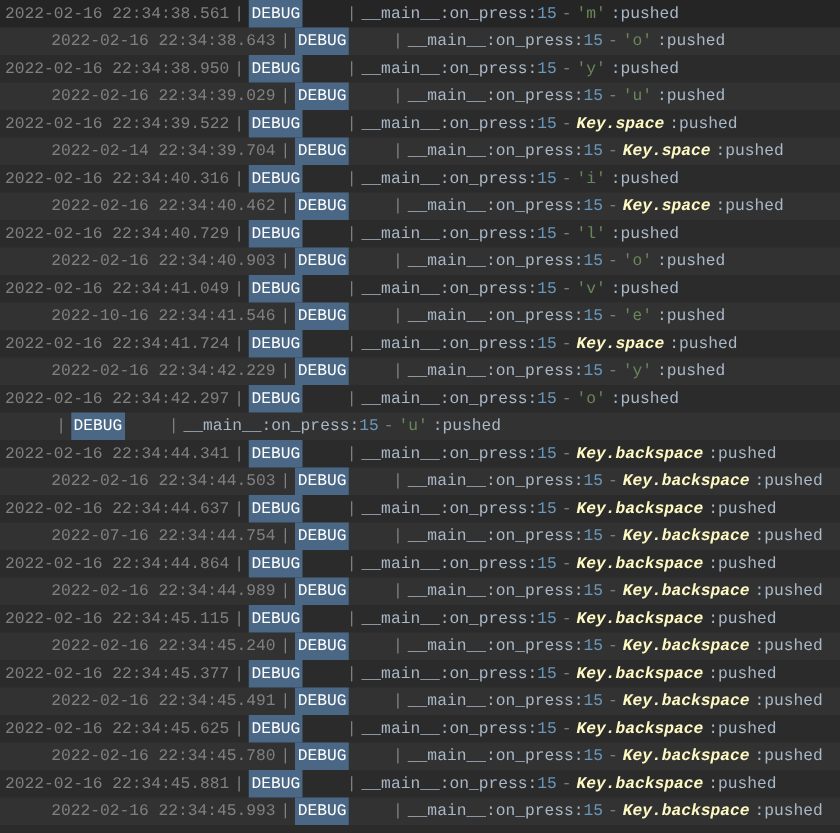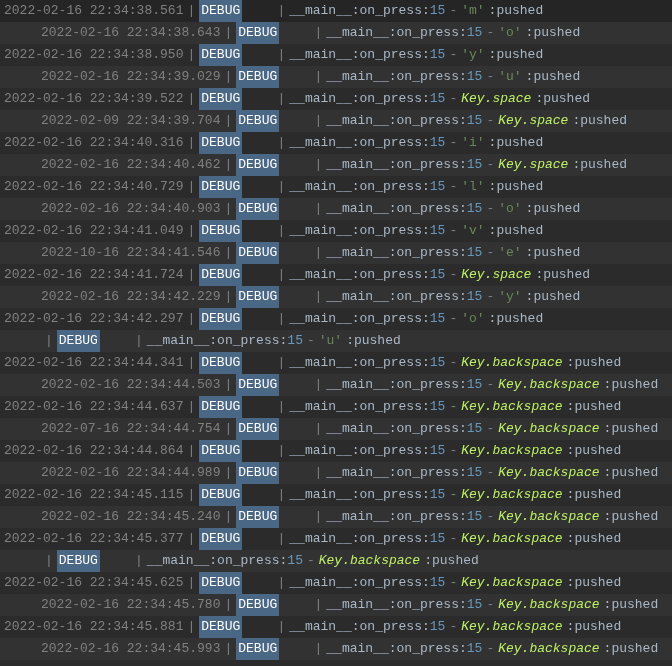--- a/index.html
+++ b/index.html
@@ -57,22 +57,23 @@
       color: #6897bb;
     }
     .dash {
       color: #808080;
       margin: 0 4px;
     }
     .key-char {
       color: #6a8759;
     }
     .key-special {
-      color: #bef264;
+      color: #fef9c3;
       font-style: italic;
+      font-weight: bold;
     }
     .msg {
       color: #a9b7c6;
       margin-left: 4px;
     }
     .colon {
       color: #a9b7c6;
     }
   </style>
 </head>
@@ -148,21 +149,21 @@
       <span class="module">__main__</span>
       <span class="colon">:</span>
       <span class="func">on_press</span>
       <span class="colon">:</span>
       <span class="lineno">15</span>
       <span class="dash"> - </span>
       <span class="key-special">Key.space</span>
       <span class="msg"> :pushed</span>
     </div>
     <div class="log-line alt">
-      <span class="timestamp">2022-02-09 22:34:39.704</span>
+      <span class="timestamp">2022-02-14 22:34:39.704</span>
       <span class="pipe"> | </span>
       <span class="level-debug">DEBUG</span>
       <span class="spacer">&nbsp;&nbsp;&nbsp;&nbsp;</span>
       <span class="pipe">| </span>
       <span class="module">__main__</span>
       <span class="colon">:</span>
       <span class="func">on_press</span>
       <span class="colon">:</span>
       <span class="lineno">15</span>
       <span class="dash"> - </span>
@@ -447,20 +448,21 @@
       <span class="module">__main__</span>
       <span class="colon">:</span>
       <span class="func">on_press</span>
       <span class="colon">:</span>
       <span class="lineno">15</span>
       <span class="dash"> - </span>
       <span class="key-special">Key.backspace</span>
       <span class="msg"> :pushed</span>
     </div>
     <div class="log-line alt">
+      <span class="timestamp">2022-02-16 22:34:45.491</span>
       <span class="pipe"> | </span>
       <span class="level-debug">DEBUG</span>
       <span class="spacer">&nbsp;&nbsp;&nbsp;&nbsp;</span>
       <span class="pipe">| </span>
       <span class="module">__main__</span>
       <span class="colon">:</span>
       <span class="func">on_press</span>
       <span class="colon">:</span>
       <span class="lineno">15</span>
       <span class="dash"> - </span>

